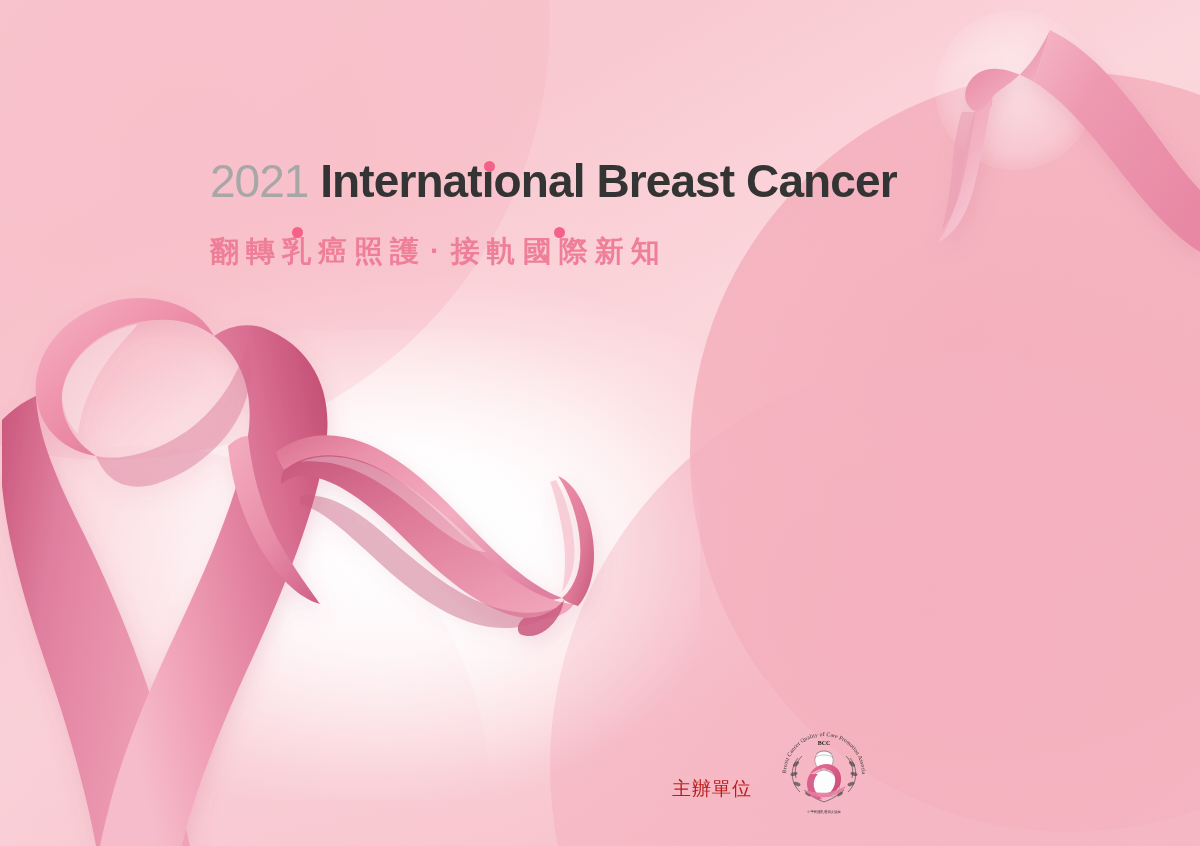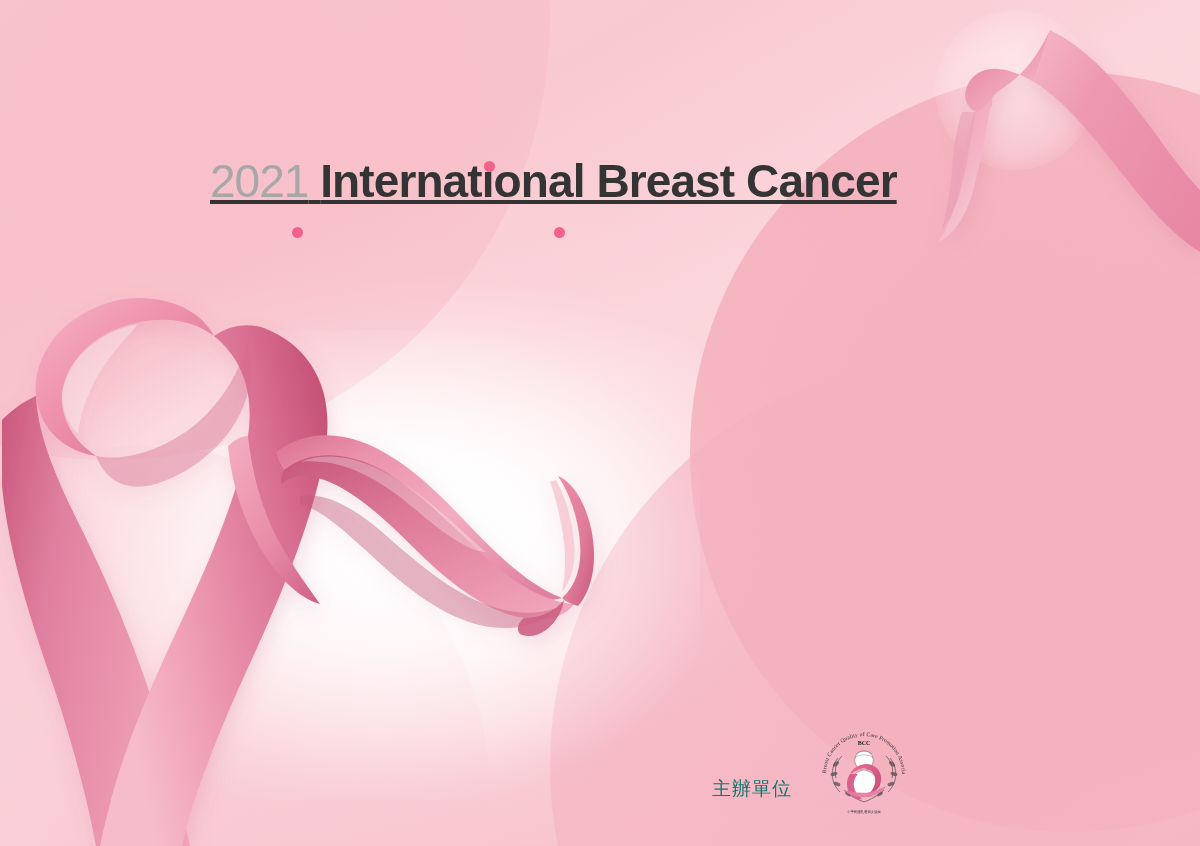--- a/index.html
+++ b/index.html
@@ -136,21 +136,20 @@
   }
 
   .title-line {
     margin: 0;
     font-size: 46px;
     line-height: 1.27;
     font-weight: 700;
     letter-spacing: -0.9px;
     color: #343434;
     white-space: nowrap;
-    text-decoration: underline;
   }
 
   .year {
     color: #a7a7a7;
     font-weight: 400;
     letter-spacing: -1px;
   }
 
   
   .pinkdot {
@@ -180,26 +179,25 @@
     position: absolute;
     left: 672px;
     top: 718px;
     display: flex;
     align-items: center;
     gap: 22px;
   }
 
   .organizer-label {
     font-size: 19px;
-    color: #0f766e;
+    color: #b91c1c;
     letter-spacing: 1px;
     white-space: nowrap;
     align-self: flex-end;
     margin-bottom: 16px;
-    margin-left: 40px;
   }
 
   .org-logo {
     width: 100px;
     height: 100px;
     position: relative;
   }
   .org-logo svg { display: block; }
 </style>
 </head>
@@ -423,20 +421,23 @@
                  Z" fill="#f6c2cf" opacity="0.75"></path>
       </g>
     </svg>
   </div>
 
   <div class="headline">
     <h1 class="title-line">
       <span class="year">2021</span><span>&nbsp;</span><span>International Breast Cancer</span>
     </h1>
 
+    <p class="subtitle-cn">
+      <span>翻轉乳癌照護</span><span class="mid-dot">·</span><span>接軌國際新知</span>
+    </p>
   </div>
 
   <div class="pinkdot" style="left:484px; top:161px;"></div>
   <div class="pinkdot" style="left:292px; top:227px;"></div>
   <div class="pinkdot" style="left:554px; top:227px;"></div>
 
   <div class="organizer">
     <span class="organizer-label">主辦單位</span>
 
     <div class="org-logo">

